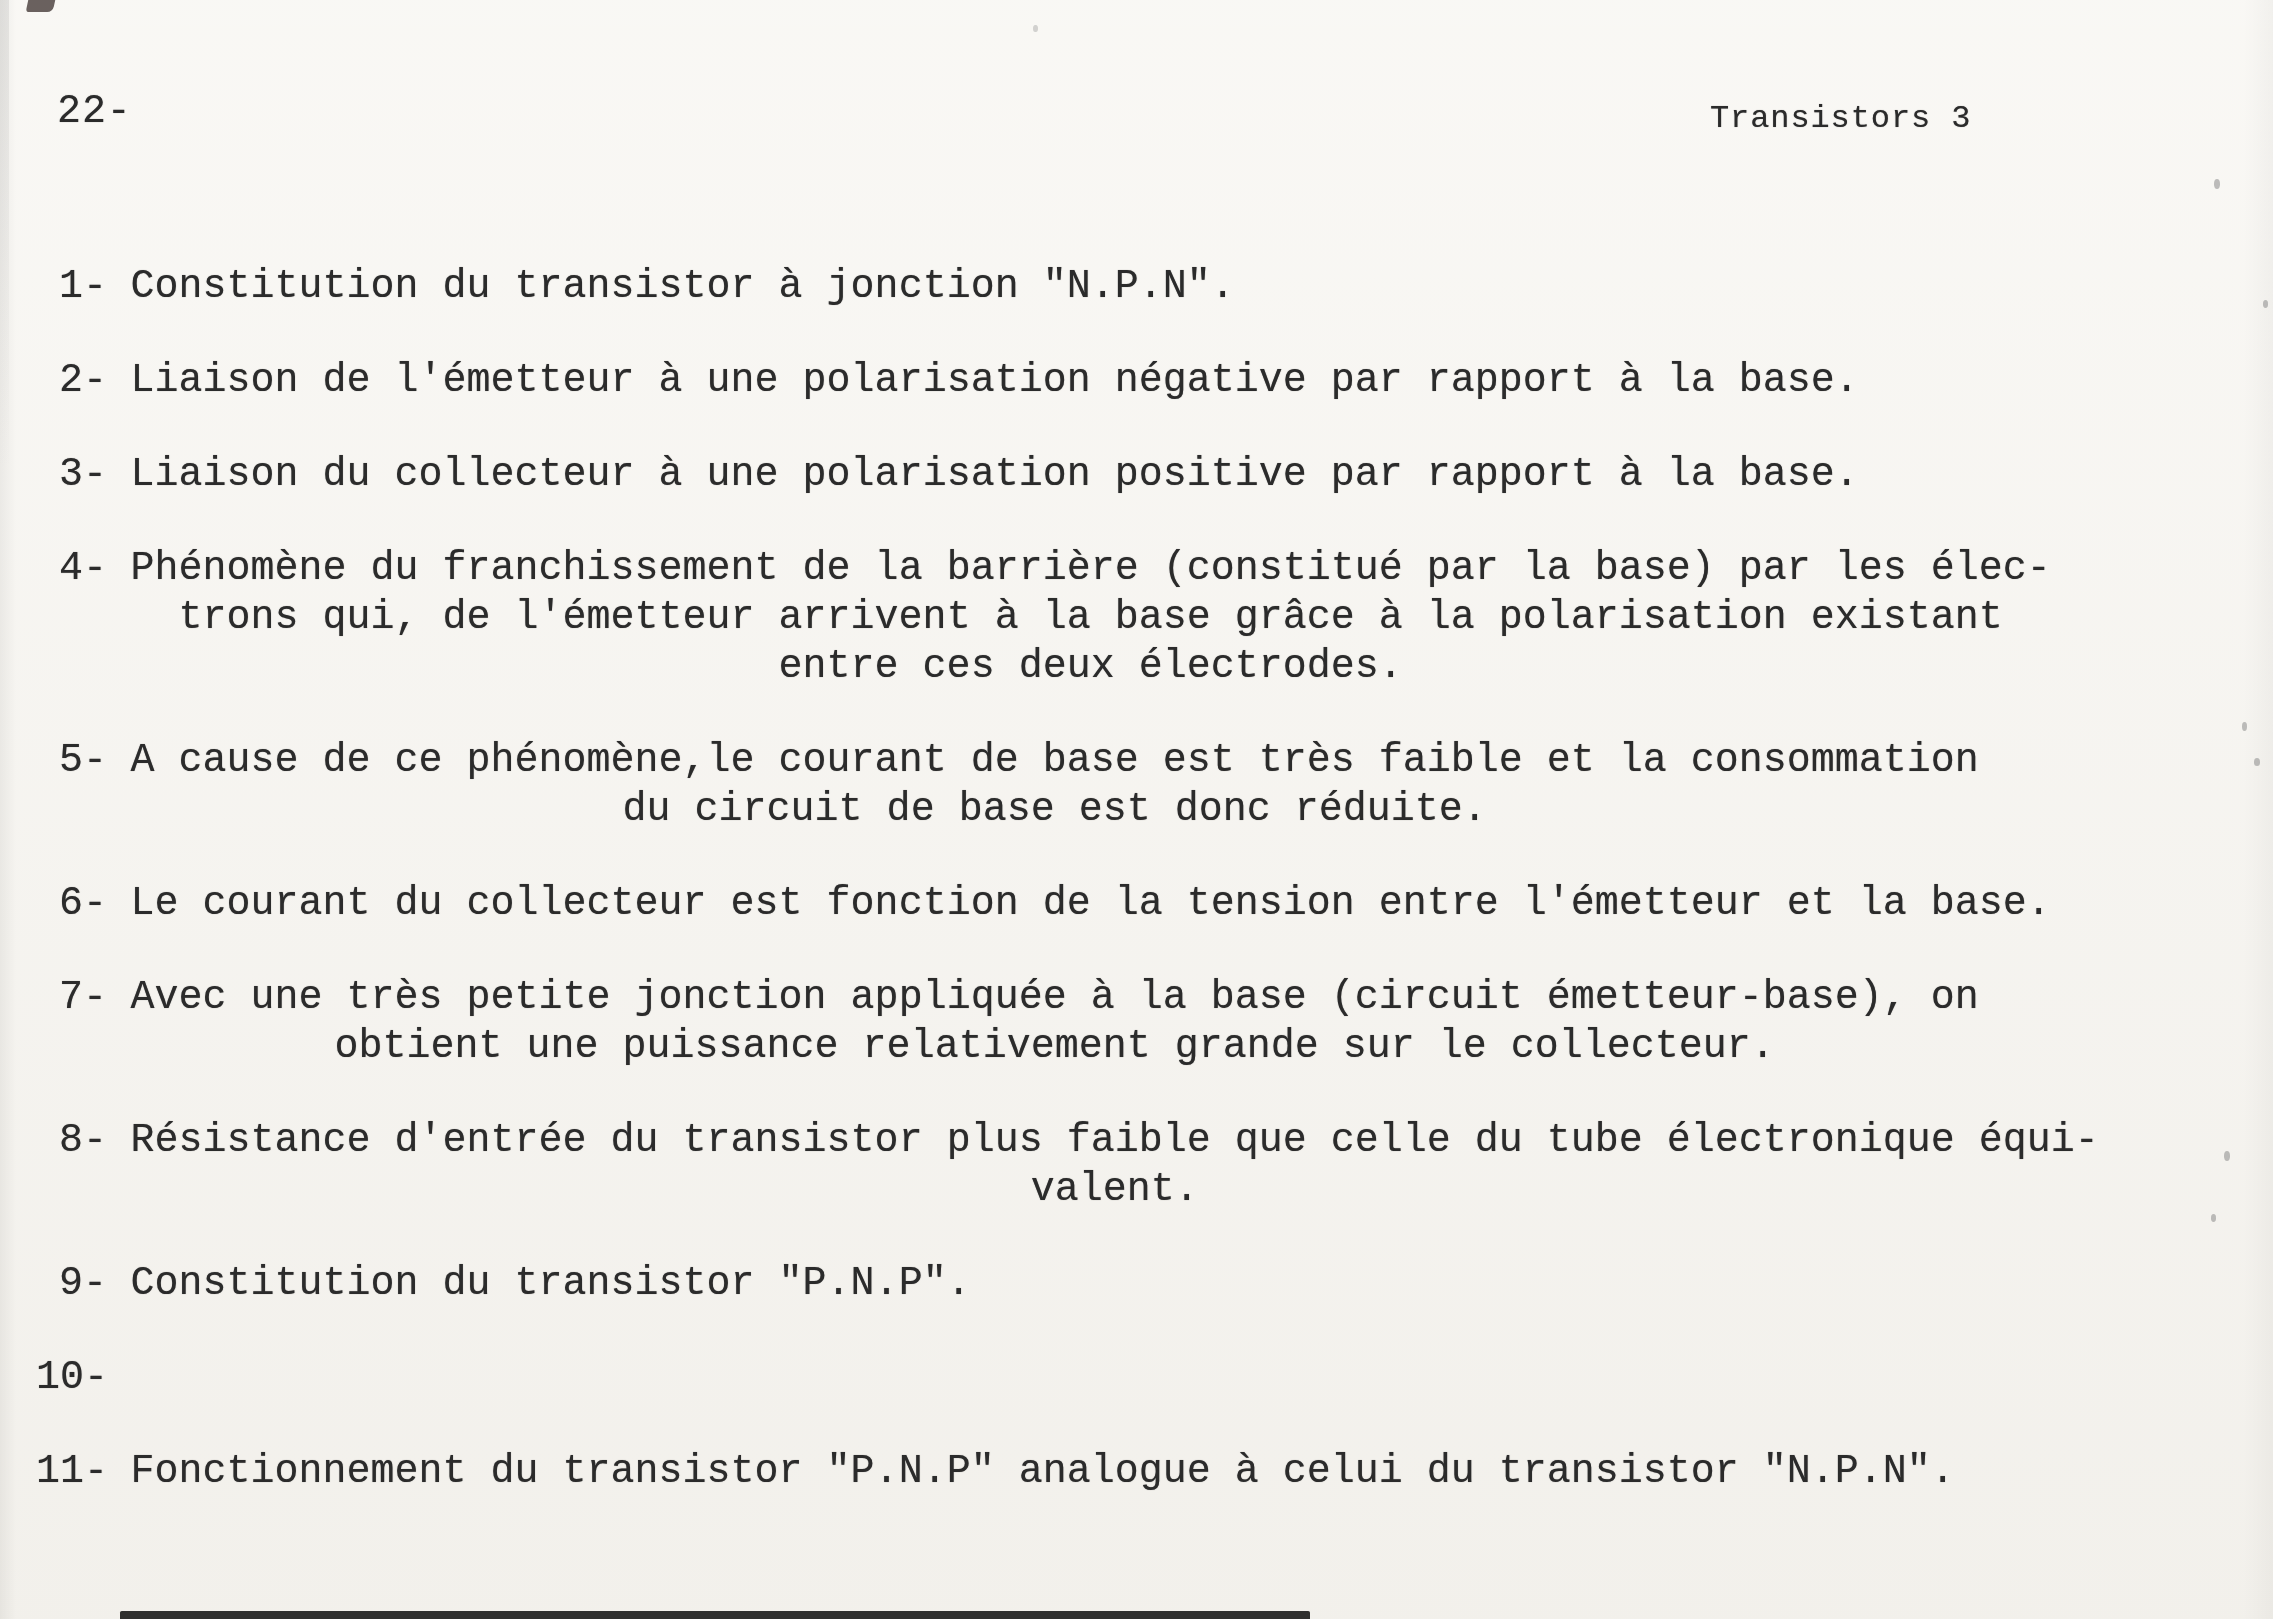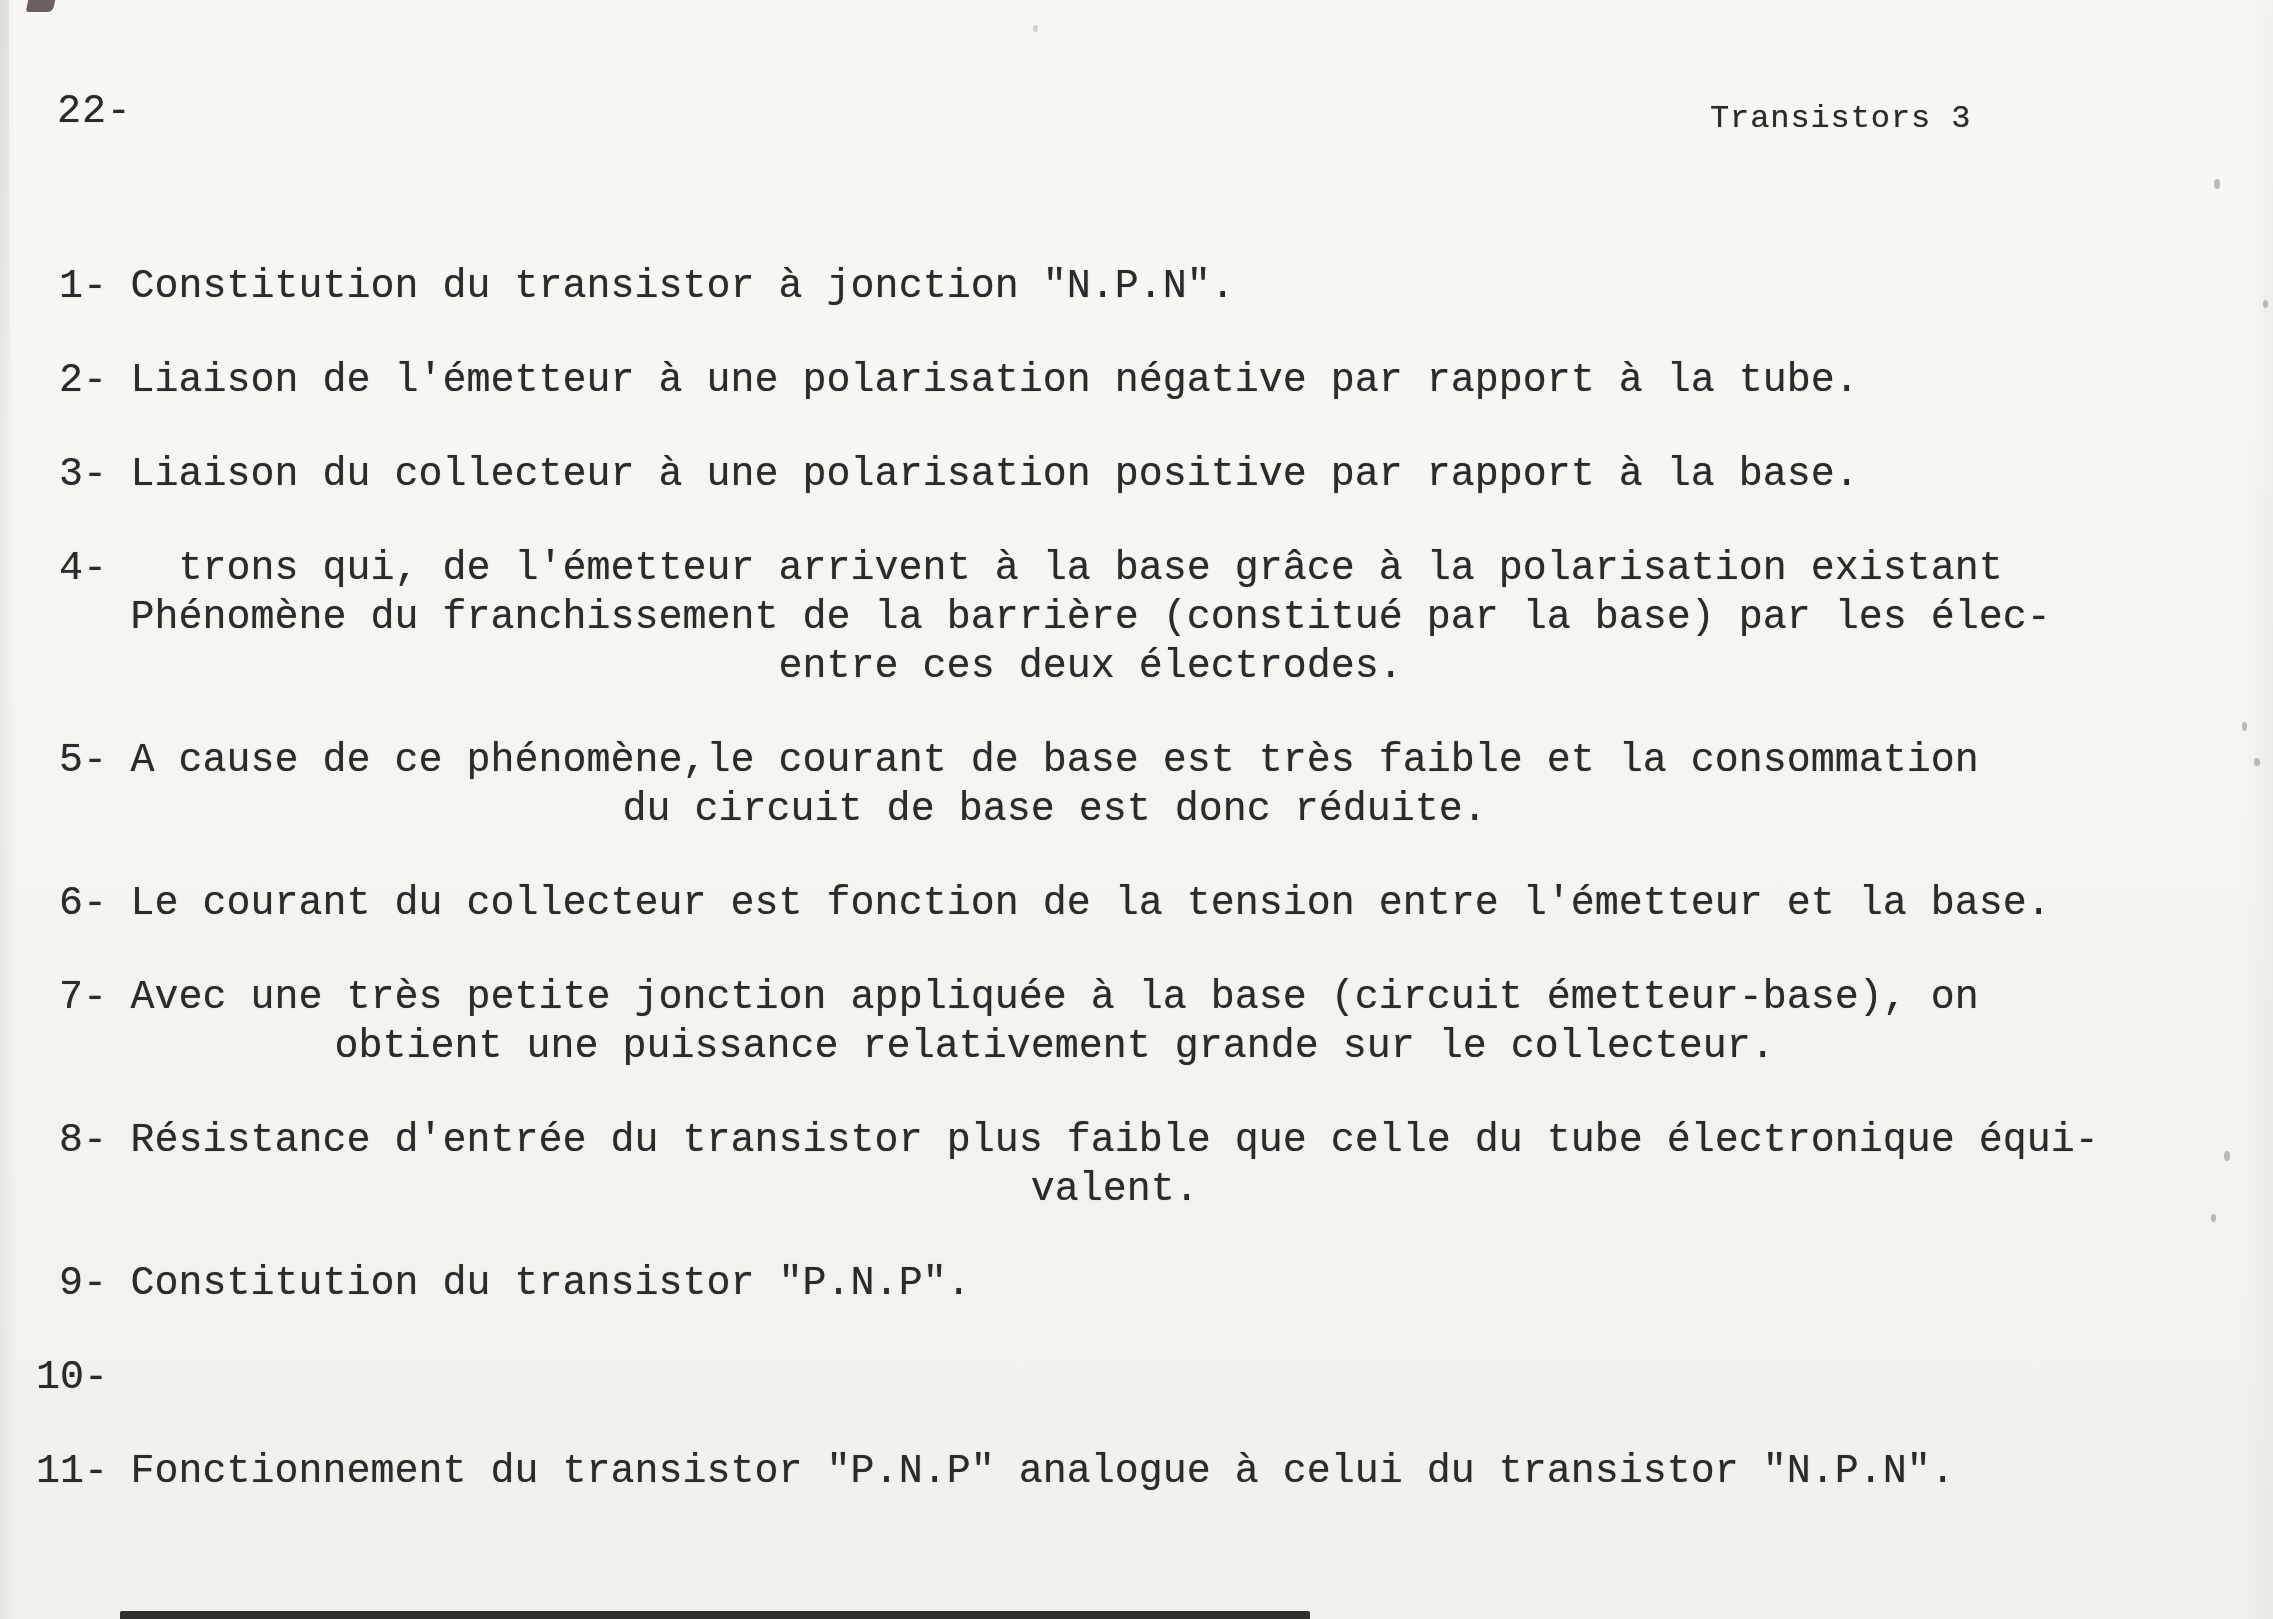--- a/index.html
+++ b/index.html
@@ -104,34 +104,34 @@
   <div class="list" id="list">
       <div class="item">
         <div class="num txtink">1-</div>
         <div class="txt">
           <div class="line txtink">Constitution du transistor à jonction "N.P.N".</div>
         </div>
       </div>
       <div class="item">
         <div class="num txtink">2-</div>
         <div class="txt">
-          <div class="line txtink">Liaison de l'émetteur à une polarisation négative par rapport à la tube.</div>
+          <div class="line txtink">Liaison de l'émetteur à une polarisation négative par rapport à la base.</div>
         </div>
       </div>
       <div class="item">
         <div class="num txtink">3-</div>
         <div class="txt">
           <div class="line txtink">Liaison du collecteur à une polarisation positive par rapport à la base.</div>
         </div>
       </div>
       <div class="item">
         <div class="num txtink">4-</div>
         <div class="txt">
+          <div class="line txtink">Phénomène du franchissement de la barrière (constitué par la base) par les élec-</div>
           <div class="line txtink">trons qui, de l'émetteur arrivent à la base grâce à la polarisation existant</div>
-          <div class="line txtink">Phénomène du franchissement de la barrière (constitué par la base) par les élec-</div>
           <div class="line txtink">entre ces deux électrodes.</div>
         </div>
       </div>
       <div class="item">
         <div class="num txtink">5-</div>
         <div class="txt">
           <div class="line txtink">A cause de ce phénomène,le courant de base est très faible et la consommation</div>
           <div class="line txtink">du circuit de base est donc réduite.</div>
         </div>
       </div>

